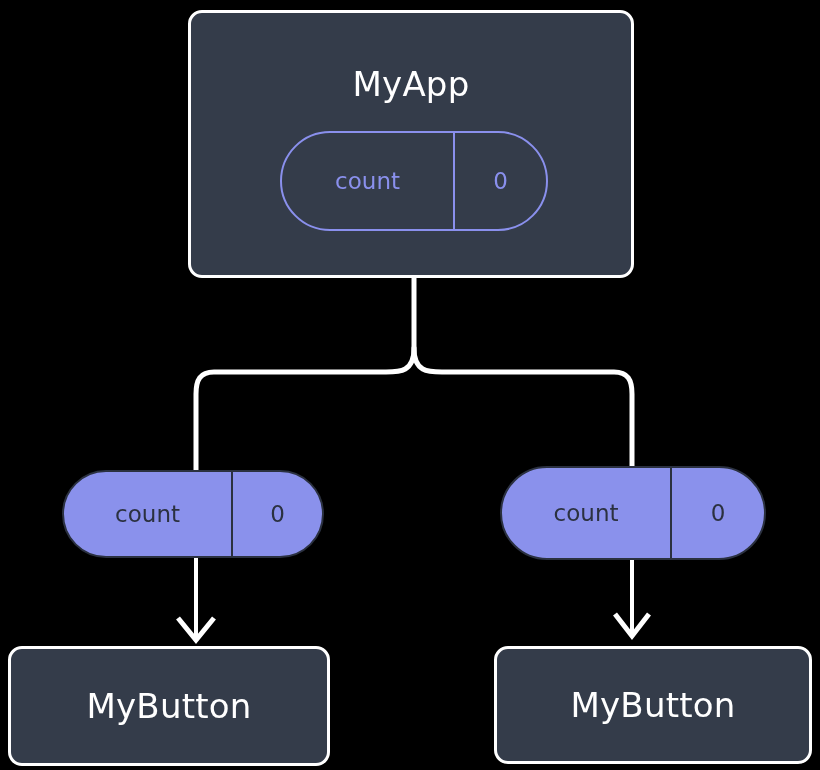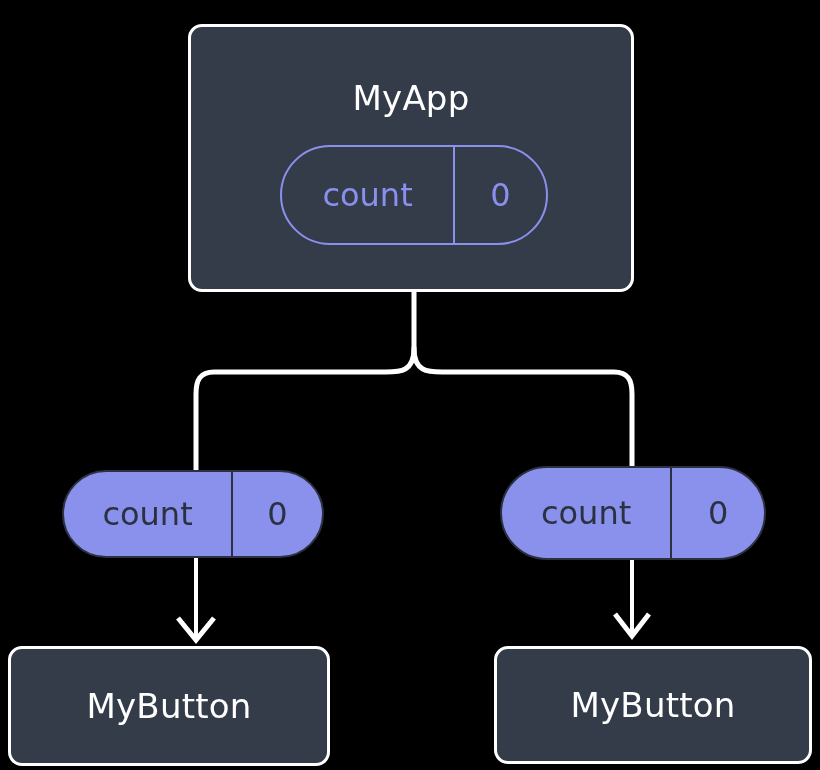--- a/index.html
+++ b/index.html
@@ -53,21 +53,21 @@
     display: flex;
     align-items: stretch;
     border-radius: 999px;
     overflow: hidden;
   }
   .pill .pill-name,
   .pill .pill-value {
     display: flex;
     align-items: center;
     justify-content: center;
-    font-size: 32px;
+    font-size: 23px;
     line-height: 1;
     white-space: nowrap;
   }
 
   .pill-outline {
     border: 2px solid #8a90ed;
     background: transparent;
   }
   .pill-outline .pill-name,
   .pill-outline .pill-value { color: #8a90ed; }
@@ -102,21 +102,21 @@
              C 628 372, 632 380, 632 394
              L 632 466" fill="none" stroke="#ffffff" stroke-width="5" stroke-linecap="round" stroke-linejoin="round"></path>
 
     <path d="M 196 556 L 196 636" fill="none" stroke="#ffffff" stroke-width="4" stroke-linecap="butt"></path>
     <path d="M 178 618 L 196 640 L 214 618" fill="none" stroke="#ffffff" stroke-width="5" stroke-linejoin="miter" stroke-linecap="butt"></path>
 
     <path d="M 632 558 L 632 632" fill="none" stroke="#ffffff" stroke-width="4" stroke-linecap="butt"></path>
     <path d="M 615 614 L 632 636 L 649 614" fill="none" stroke="#ffffff" stroke-width="5" stroke-linejoin="miter" stroke-linecap="butt"></path>
   </svg>
 
-  <div class="comp-box" style="left:188px; top:24px; width:446px; height:268px;">
+  <div class="comp-box" style="left:188px; top:10px; width:446px; height:268px;">
     <div class="comp-title" style="margin-top:54px;">MyApp</div>
 
     <div class="pill pill-outline" style="left:89px; top:118px; width:268px; height:100px;">
       <div class="pill-name" style="width:175px;">count</div>
       <div class="pill-value" style="width:93px;">0</div>
     </div>
   </div>
 
   <div class="pill pill-filled" style="left:62px; top:470px; width:262px; height:88px;">
     <div class="pill-name" style="width:171px;">count</div>

